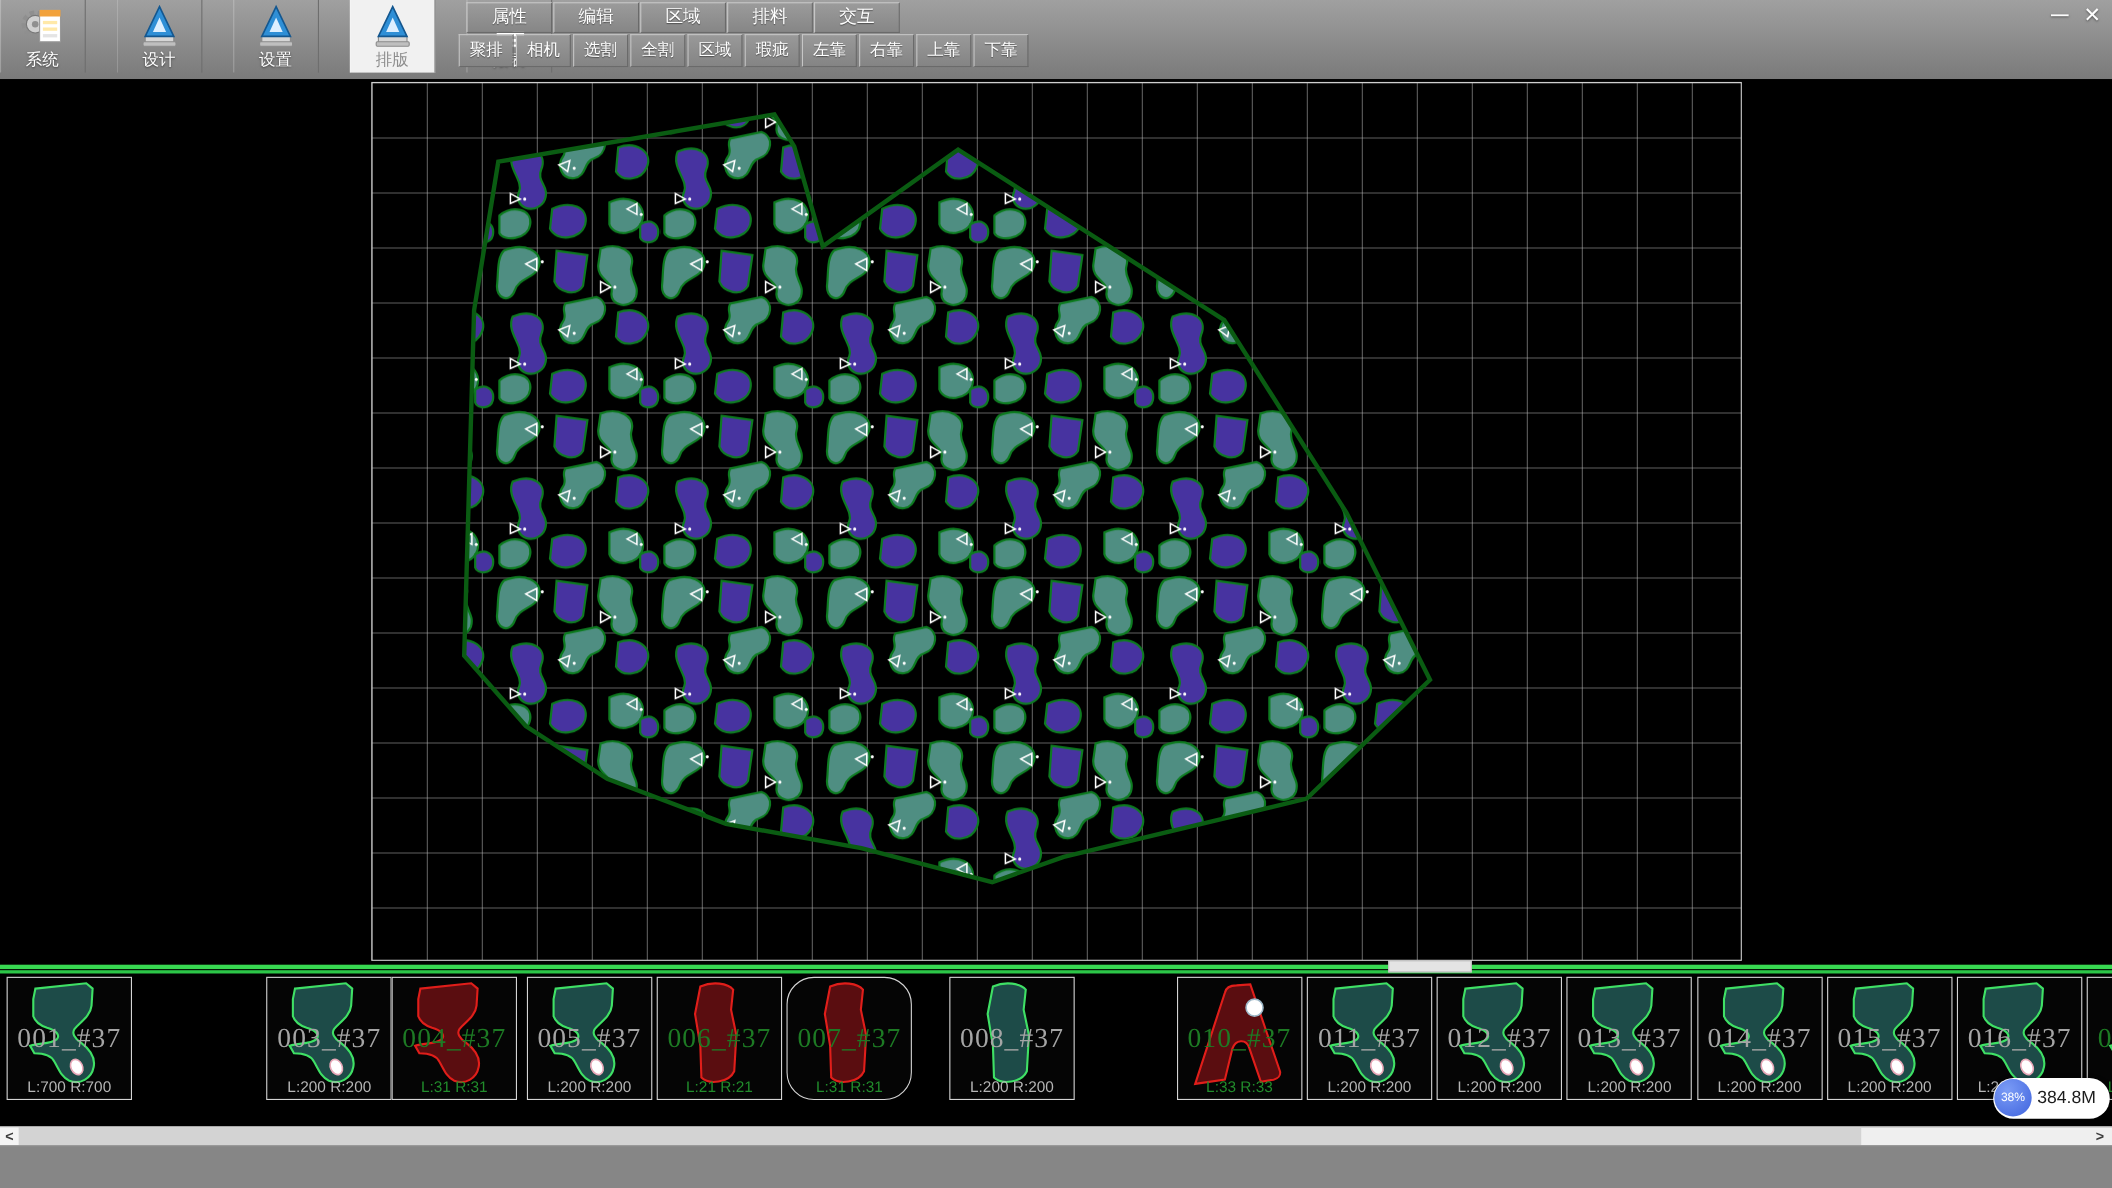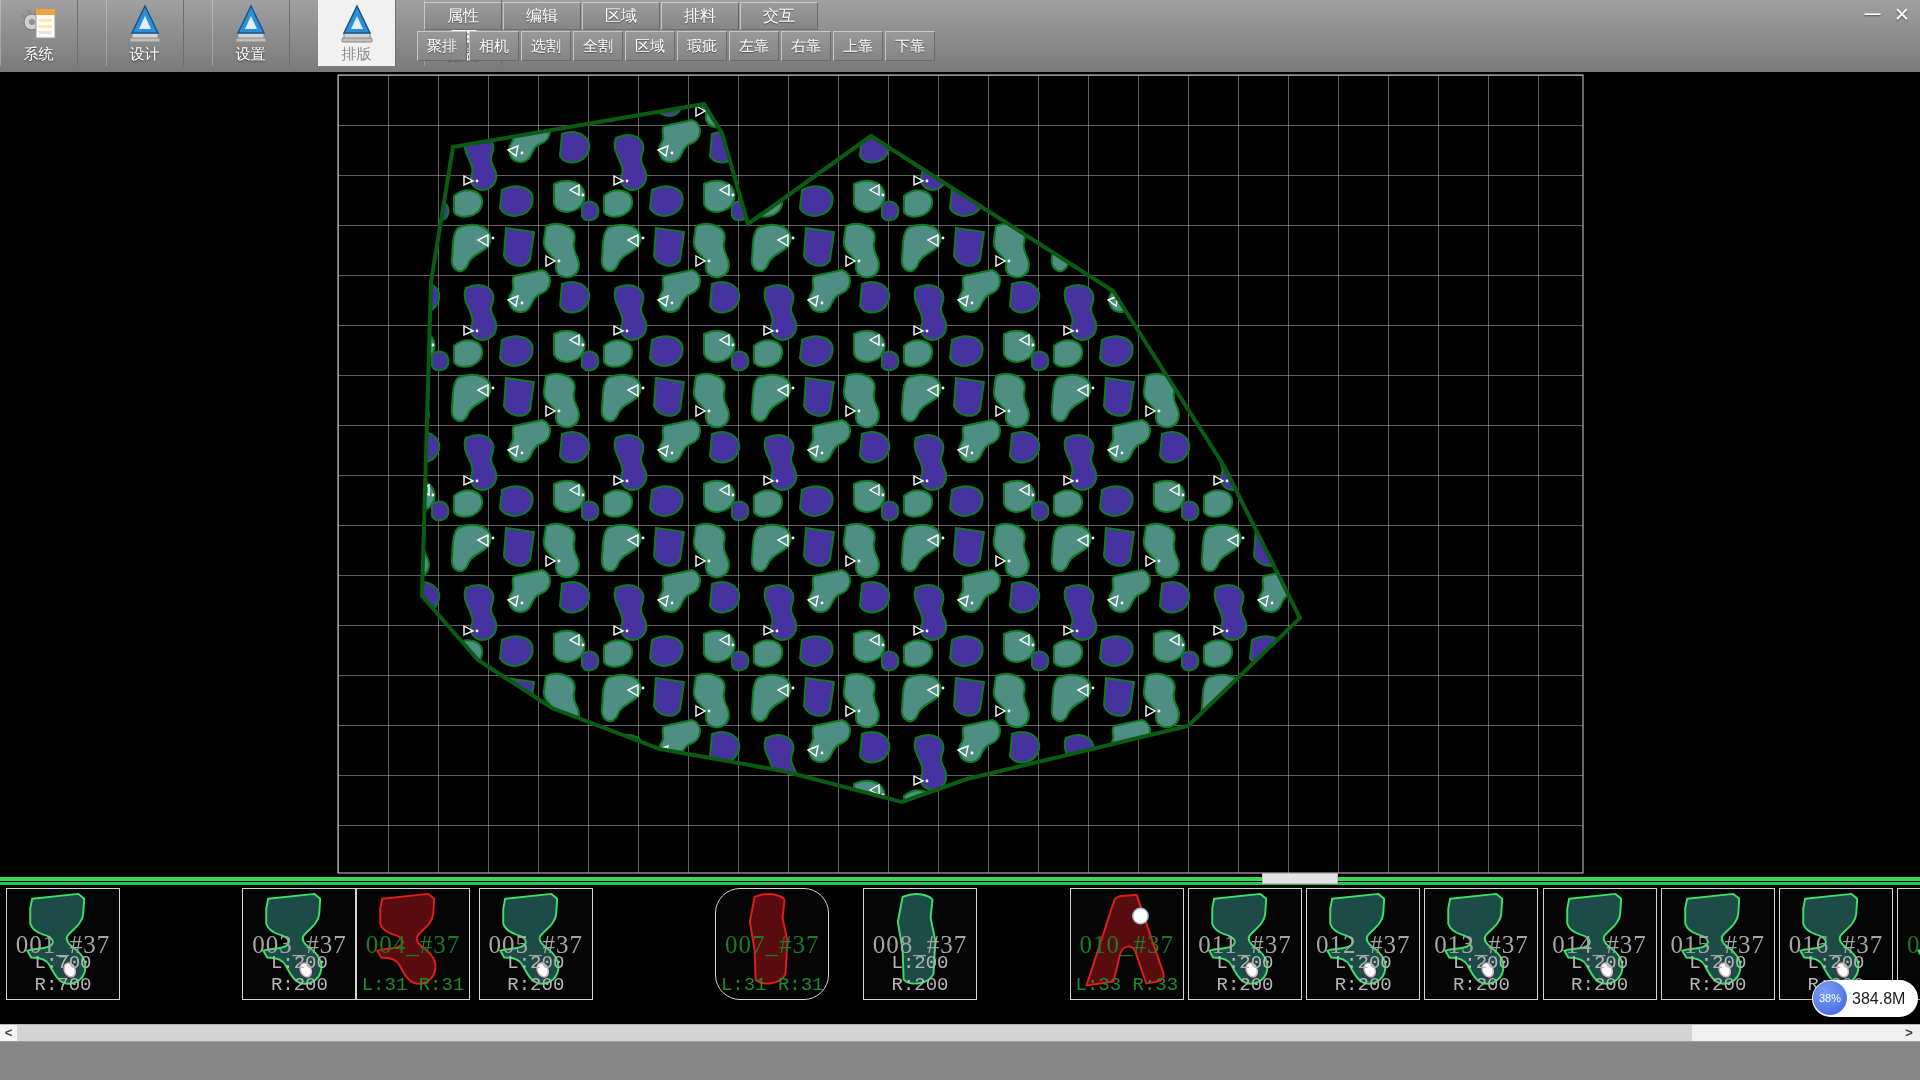--- a/index.html
+++ b/index.html
@@ -38,22 +38,22 @@
   .hthumb{position:absolute;left:1262px;top:873px;width:76px;height:11px;
           background:#e4e4e4;border:1px solid #bdbdbd;box-sizing:border-box;}
   
   .strip{position:absolute;left:0;top:886px;width:1920px;height:118px;background:#000;}
   .cell{position:absolute;top:2px;width:114px;height:112px;background:#050505;
         border:1px solid #d4d4d4;box-sizing:border-box;overflow:hidden;cursor:pointer;}
   .cell-shape{position:absolute;left:50%;top:2px;transform:translateX(-50%);
               width:98px;height:104px;}
   .cell-label{position:absolute;top:42px;width:100%;text-align:center;font-size:25px;
               font-family:"Liberation Serif","DejaVu Serif",serif;letter-spacing:1px;}
-  .cell-lr{position:absolute;bottom:3px;width:100%;text-align:center;font-size:19px;
-           font-family:Liberation Mono, monospace;}
+  .cell-lr{position:absolute;bottom:3px;width:100%;text-align:center;font-size:14px;
+           font-family:Liberation Sans, sans-serif;}
   
   .badge{position:absolute;left:1812px;top:980px;width:106px;height:37px;background:#fff;
          border-radius:19px;box-shadow:0 2px 6px rgba(0,0,0,.45);}
   .badge-circle{position:absolute;left:1px;top:1px;width:34px;height:34px;border-radius:50%;
          background:radial-gradient(circle at 35% 30%,#7b9cf6,#3f63dd);
          color:#fff;font-size:11px;line-height:34px;text-align:center;}
   .badge-mem{position:absolute;left:40px;top:0;height:37px;line-height:37px;
          font-size:16px;color:#1c1c1c;}
   
   .hscroll{position:absolute;left:0;top:1024px;width:1920px;height:17px;background:#efefef;
@@ -246,20 +246,27 @@
       <div class="cell-label" style="color:#1d7a24">004_#37</div>
       <div class="cell-lr" style="color:#218c2b">L:31 R:31</div>
     </div>
     <div class="cell" style="left: 478.8px;">
       <svg class="cell-shape" viewBox="0 0 100 108">
         <use href="#sym-hatchet-hole" fill="#1d4b48" stroke="#3fe065" stroke-width="2"></use>
       </svg>
       <div class="cell-label" style="color:#a5a5a5">005_#37</div>
       <div class="cell-lr" style="color:#b5b5b5">L:200 R:200</div>
     </div>
+    <div class="cell" style="left: 597px;">
+      <svg class="cell-shape" viewBox="0 0 100 108">
+        <use href="#sym-boot" fill="#5a0d10" stroke="#e01e1a" stroke-width="2"></use>
+      </svg>
+      <div class="cell-label" style="color:#1d7a24">006_#37</div>
+      <div class="cell-lr" style="color:#218c2b">L:21 R:21</div>
+    </div>
     <div class="cell" style="left: 715.2px; border-radius: 25px;">
       <svg class="cell-shape" viewBox="0 0 100 108">
         <use href="#sym-boot" fill="#5a0d10" stroke="#e01e1a" stroke-width="2"></use>
       </svg>
       <div class="cell-label" style="color:#1d7a24">007_#37</div>
       <div class="cell-lr" style="color:#218c2b">L:31 R:31</div>
     </div>
     <div class="cell" style="left: 863px;">
       <svg class="cell-shape" viewBox="0 0 100 108">
         <use href="#sym-boot" fill="#1d4b48" stroke="#3fe065" stroke-width="2"></use>

